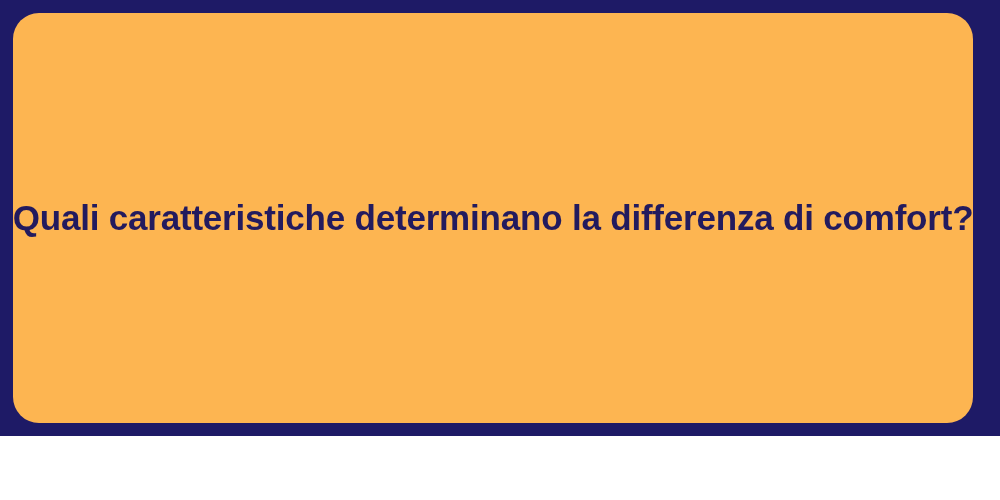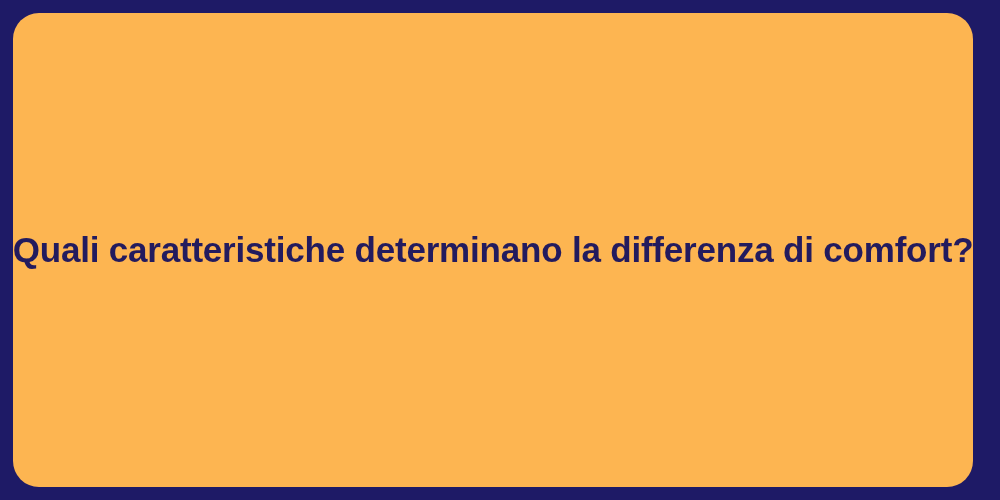--- a/index.html
+++ b/index.html
@@ -12,21 +12,21 @@
     width: 1000px;
     height: 500px;
     overflow: hidden;
     font-family: "Liberation Sans", sans-serif;
   }
 
   
   #canvas {
     position: relative;
     width: 1000px;
-    height: 500px;
+    height: 436px;
     background: #1E1A66;
     box-sizing: border-box;
   }
 
   
   #question-card {
     position: absolute;
     left: 13px;
     top: 13px;
     right: 27px;

